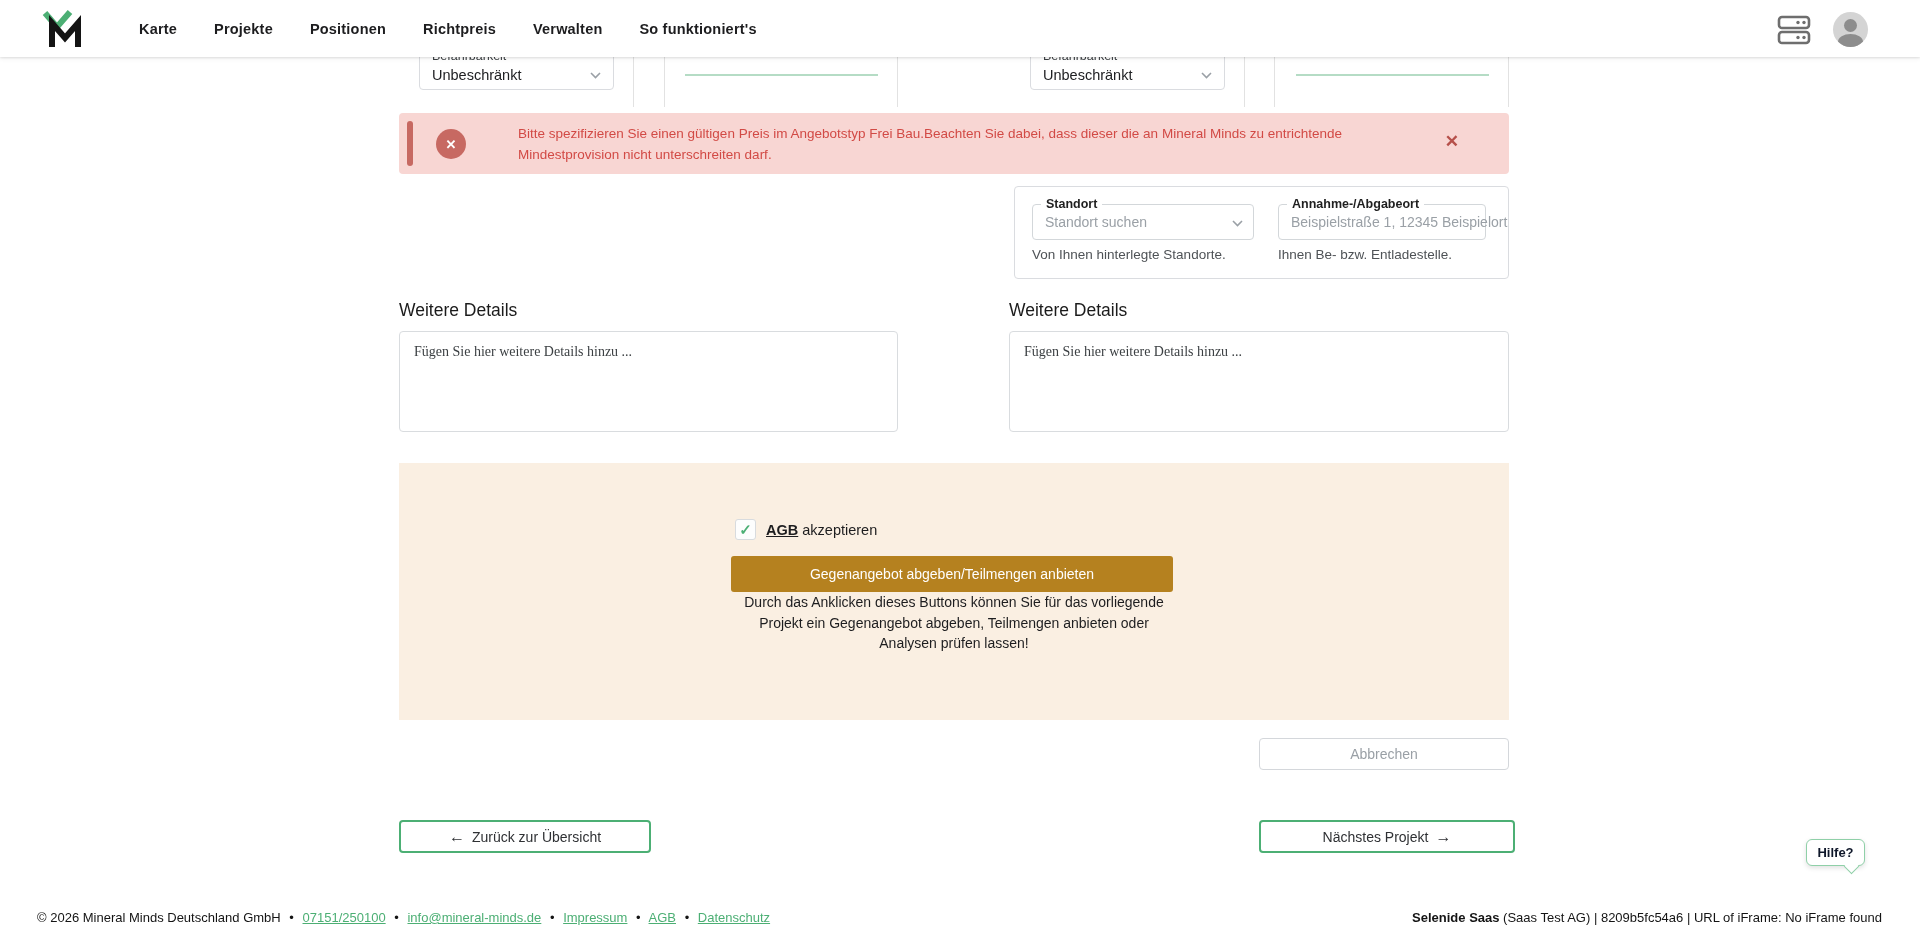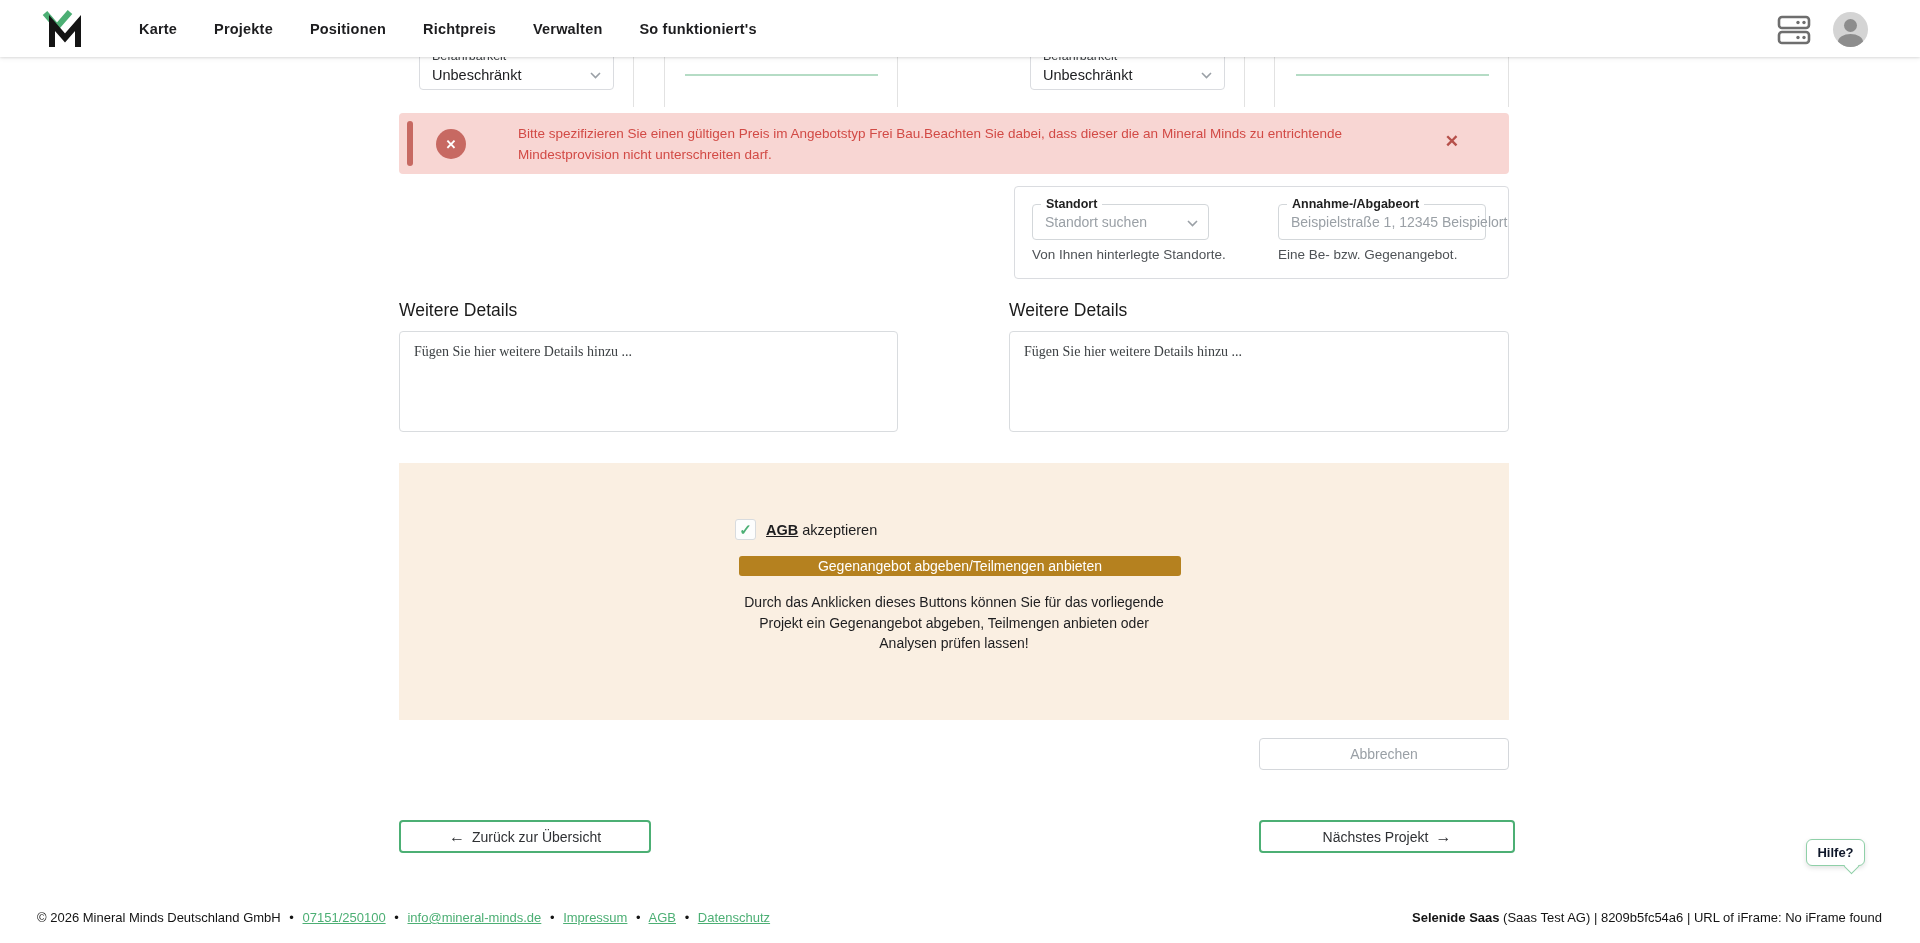--- a/index.html
+++ b/index.html
@@ -42,41 +42,41 @@
     background:none; border:none; cursor:pointer; line-height:1; }
 
   
   .loc-card { position:absolute; left:1014px; top:186px; width:495px; height:93px;
     border:1px solid #dadce0; border-radius:4px; background:#fff; }
   .field { position:absolute; top:17px; height:36px; border:1px solid #d3d7da; border-radius:4px; background:#fff; }
   .field .flabel { position:absolute; left:8px; top:-8px; background:#fff; padding:0 5px;
     font-size:12.5px; font-weight:700; color:#1f1f1f; white-space:nowrap; }
   .field .fval { position:absolute; left:12px; top:9px; font-size:14px; color:#9aa0a6; white-space:nowrap; }
   .field .chev { position:absolute; right:10px; top:15px; }
-  .f1 { left:17px; width:177px; cursor:pointer; } .f2 { left:263px; width:208px; }
+  .f1 { left:17px; width:222px; cursor:pointer; } .f2 { left:263px; width:208px; }
   .helper { position:absolute; top:60px; font-size:13.5px; color:#4e5256; }
   .h1 { left:17px; } .h2 { left:263px; }
 
   
   .wd-title { position:absolute; top:300px; font-size:17.5px; font-weight:400; color:#1b1b1b; }
   .wd-title.l { left:399px; } .wd-title.r { left:1009px; }
   .wd-ta { position:absolute; top:331px; height:101px; border:1px solid #d9dcdf; border-radius:4px;
     padding:12px 14px; font-family:Liberation Serif, serif; font-size:14px; color:#3c4043; resize:none; background:#fff; }
   .wd-ta.l { left:399px; width:499px; } .wd-ta.r { left:1009px; width:500px; }
   .wd-ta::placeholder { color:#3c4043; opacity:1; }
 
   
   .offer { position:absolute; left:399px; top:463px; width:1110px; height:257px; background:#faefe2; }
   .agb-row { position:absolute; left:336px; top:56px; display:flex; align-items:center; }
   .cbx { width:21px; height:21px; background:#fdfdfd; border:1px solid #d8dbde; border-radius:3px;
     display:flex; align-items:center; justify-content:center; cursor:pointer;
     color:#4caf74; font-size:15px; font-weight:700; }
   .agb-label { margin-left:10px; font-size:14.5px; color:#1d1d1f; }
   .agb-label b { font-weight:700; text-decoration:underline; cursor:pointer; }
-  .cta { position:absolute; left:340px; top:93px; width:442px; height:20px; background:#b5811f;
+  .cta { position:absolute; left:332px; top:93px; width:442px; height:36px; background:#b5811f;
     border:none; border-radius:3px; color:#fff; font-size:14px; font-family:"Liberation Sans", sans-serif;
     cursor:pointer; }
   .offer-desc { position:absolute; left:330px; top:129px; width:450px; text-align:center;
     font-size:14px; line-height:20.5px; color:#1d1d1f; }
 
   
   .btn-cancel { position:absolute; left:1259px; top:738px; width:250px; height:32px; background:#fff;
     border:1px solid #d4d7db; border-radius:4px; color:#9aa0a6; font-size:14px;
     font-family:"Liberation Sans", sans-serif; cursor:pointer; }
   .btn-green { position:absolute; top:820px; height:33px; background:#fff; border:2px solid #4caf74;
@@ -176,21 +176,21 @@
       <span class="fval">Standort suchen</span>
       <svg class="chev" width="11" height="7" viewBox="0 0 11 7">
         <path d="M1 1 L5.5 5.5 L10 1" fill="none" stroke="#9aa0a6" stroke-width="1.6"></path>
       </svg>
     </div>
     <div class="helper h1">Von Ihnen hinterlegte Standorte.</div>
     <div class="field f2">
       <span class="flabel">Annahme-/Abgabeort</span>
       <span class="fval">Beispielstraße 1, 12345 Beispielort</span>
     </div>
-    <div class="helper h2">Eine Be- bzw. Gegenangebot.</div>
+    <div class="helper h2">Ihnen Be- bzw. Entladestelle.</div>
   </div>
 
   <h2 class="wd-title l">Weitere Details</h2>
   <textarea class="wd-ta l" placeholder="Fügen Sie hier weitere Details hinzu ..." style=""></textarea>
 
   <h2 class="wd-title r">Weitere Details</h2>
   <textarea class="wd-ta r" placeholder="Fügen Sie hier weitere Details hinzu ..." style=""></textarea>
 
   <section class="offer">
     <div class="agb-row">

